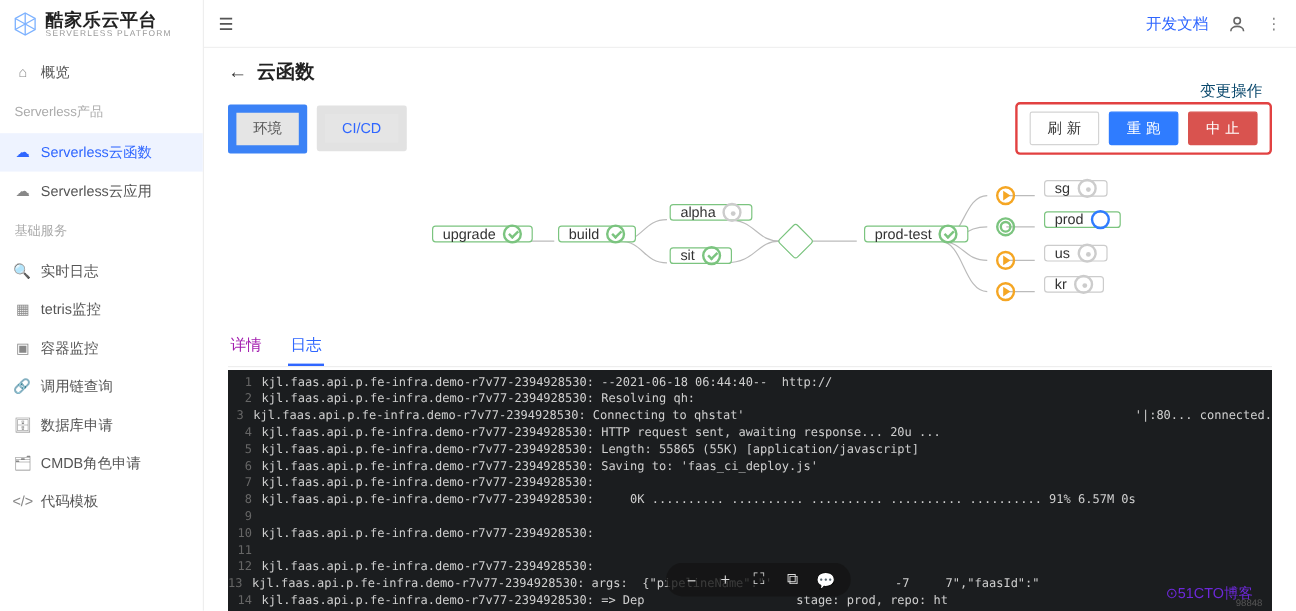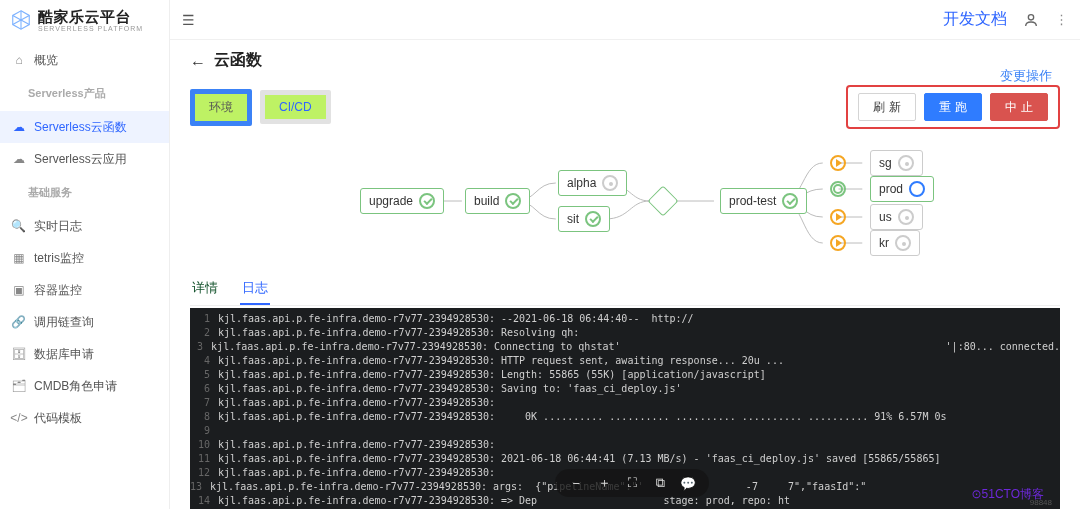--- a/index.html
+++ b/index.html
@@ -11,63 +11,63 @@
 .logo-area { padding: 8px 10px 6px; }
 .logo-text { font-size: 15px; font-weight: 700; color: #222; letter-spacing: 0.5px; }
 .logo-sub { font-size: 7px; color: #999; letter-spacing: 1px; margin-top: -2px; }
 .logo-wrap { display:flex; align-items:center; gap:6px;}
 .logo-mark { width:22px; height:22px; }
 .side-list { list-style: none; margin-top: 6px; }
 .side-item { display: flex; align-items: center; height: 32px; padding: 0 12px; font-size: 12px; color: #555; cursor: pointer; }
 .side-item .icon { width: 14px; height: 14px; margin-right: 8px; color: #888; display:flex; align-items:center; justify-content:center;}
 .side-item.active { background: #eef3ff; color: #2f66ff; }
 .side-item.active .icon { color: #2f66ff; }
-.side-section { font-size: 11px; color: #aaa; padding: 10px 28px 4px; font-weight: bold; }
+.side-section { font-size: 11px; color: #aaa; padding: 10px 12px 4px; }
 
 
 .main { flex: 1; display: flex; flex-direction: column; min-width: 0;}
 .header { height: 40px; display: flex; align-items: center; padding: 0 12px; border-bottom: 1px solid #f0f0f0; }
 .header-left { display:flex; align-items:center; gap:14px;}
 .menu-toggle { font-size: 14px; color: #555; cursor:pointer;}
 .header-right { margin-left: auto; display: flex; align-items: center; gap: 16px; color: #555; }
-.docs-link { color: #2f66ff; cursor:pointer; font-size:16px;}
+.docs-link { color: #2f66ff; cursor:pointer; font-size:13px;}
 .user-icon { width:16px; height:16px; color:#666;}
 .v-dots { color:#888; cursor:pointer;}
 
 
 .page { flex:1; overflow:auto; padding: 10px 20px 0 20px; display:flex; flex-direction:column; min-height:0;}
 .page-title-row { display:flex; align-items:center; gap:8px; margin-bottom:14px;}
 .back-arrow { font-size:16px; cursor:pointer; color:#333;}
 .page-title { font-size:16px; font-weight:600; color:#222;}
 .tabs-row { display:flex; align-items:center; gap:8px; margin-bottom:10px; border-bottom: none;}
-.tab-btn { padding:5px 14px; font-size:12px; border:5px solid #3b82f6; background:#bef264; color:#555; border-radius:2px; cursor:pointer;}
+.tab-btn { padding:5px 14px; font-size:12px; border:7px solid #3b82f6; background:#e5e5e5; color:#555; border-radius:2px; cursor:pointer;}
 .tab-btn.active { border-color:#e2e2e2; color:#2f66ff; }
 .change-ops { margin-left:auto; position:relative; padding: 6px 10px; border: 2px solid #e24141; border-radius:4px;}
-.change-ops-label { position:absolute; top:-20px; right:6px; font-size:13px; color:#3b82f6; font-weight:500;}
+.change-ops-label { position:absolute; top:-20px; right:6px; font-size:13px; color:#0c4a6e; font-weight:500;}
 .ops-row { display:flex; gap:8px;}
 .op-btn { min-width:52px; height:28px; padding:0 10px; font-size:12px; border-radius:2px; cursor:pointer; border:1px solid #d4d4d4; background:#fff; color:#333; letter-spacing:4px; text-indent:4px; display:flex; align-items:center; justify-content:center;}
 .op-btn.primary { background:#2f7cff; border-color:#2f7cff; color:#fff;}
 .op-btn.danger { background:#d9534f; border-color:#d9534f; color:#fff;}
 
 
 .pipeline { position:relative; height:120px; margin: 4px 0 10px;}
 .pipeline svg { position:absolute; inset:0; width:100%; height:100%;}
-.node { position:absolute; display:flex; align-items:center; gap:6px; height:26px; padding:0 8px; border:1px solid #7bc47f; border-radius:3px; background:#fff; font-size:12px; color:#333;}
+.node { position:absolute; display:flex; align-items:center; gap:6px; height:14px; padding:0 8px; border:1px solid #7bc47f; border-radius:3px; background:#fff; font-size:12px; color:#333;}
 .gw { position:absolute; width:22px; height:22px; border:1px solid #7bc47f; background:#fff; transform:rotate(45deg); border-radius:3px;}
 .ring { width:16px; height:16px; border:2px solid #7bc47f; border-radius:50%; position:relative; display:inline-block;}
 .ring.blue { border-color:#2f7cff;}
 .ring.orange{ border-color:#f5a623;}
 .ring .play { position:absolute; left:4px; top:2px; width:0; height:0; border-left:6px solid #f5a623; border-top:4px solid transparent; border-bottom:4px solid transparent;}
 .ring.green-dbl::after{ content:""; position:absolute; inset:1px; border:2px solid #7bc47f; border-radius:50%;}
 .check { position:absolute; left:3px; top:3px; width:8px; height:5px; border-left:2px solid #7bc47f; border-bottom:2px solid #7bc47f; transform:rotate(-45deg);}
 .pending { position:absolute; left:5px; top:5px; width:4px; height:4px; border-radius:50%; background:#ccc;}
 
 
 .detail-tabs { display:flex; gap:20px; border-bottom:1px solid #eee; margin-bottom:2px;}
-.detail-tab { padding:6px 2px; font-size:13px; color:#14532d; border-bottom:2px solid transparent; cursor:pointer;}
+.detail-tab { padding:6px 2px; font-size:13px; color:#a21caf; border-bottom:2px solid transparent; cursor:pointer;}
 .detail-tab.active { color:#2f66ff; border-bottom-color:#2f66ff;}
 
 
 .terminal-wrap { flex:1; min-height:0; position:relative;}
 .terminal { background:#1b1d1f; color:#cfcfcf; font-family:Menlo,Consolas,monospace; font-size:10px; line-height:14px; height:100%; overflow:auto; padding:4px 0;}
 .term-line { display:flex; white-space:pre; }
 .ln { width:28px; text-align:right; color:#666; padding-right:8px; user-select:none;}
 .toolbar { position:absolute; bottom:12px; left:42%; display:flex; gap:10px; background:rgba(20,20,20,0.8); border-radius:14px; padding:5px 12px;}
 .toolbar .tb { width:18px; height:18px; color:#ddd; cursor:pointer; display:flex; align-items:center; justify-content:center;}
 .watermark { position:absolute; bottom:6px; right:16px; color:#6d28d9; font-size:12px; font-family:sans-serif;}
@@ -274,21 +274,21 @@
             <div class="term-line"><span class="ln">1</span><span>kjl.faas.api.p.fe-infra.demo-r7v77-2394928530: --2021-06-18 06:44:40--  http://</span></div>
             <div class="term-line"><span class="ln">2</span><span>kjl.faas.api.p.fe-infra.demo-r7v77-2394928530: Resolving qh:</span></div>
             <div class="term-line"><span class="ln">3</span><span>kjl.faas.api.p.fe-infra.demo-r7v77-2394928530: Connecting to qhstat'                                                      '|:80... connected.</span></div>
             <div class="term-line"><span class="ln">4</span><span>kjl.faas.api.p.fe-infra.demo-r7v77-2394928530: HTTP request sent, awaiting response... 20u ...</span></div>
             <div class="term-line"><span class="ln">5</span><span>kjl.faas.api.p.fe-infra.demo-r7v77-2394928530: Length: 55865 (55K) [application/javascript]</span></div>
             <div class="term-line"><span class="ln">6</span><span>kjl.faas.api.p.fe-infra.demo-r7v77-2394928530: Saving to: 'faas_ci_deploy.js'</span></div>
             <div class="term-line"><span class="ln">7</span><span>kjl.faas.api.p.fe-infra.demo-r7v77-2394928530:</span></div>
             <div class="term-line"><span class="ln">8</span><span>kjl.faas.api.p.fe-infra.demo-r7v77-2394928530:     0K .......... .......... .......... .......... .......... 91% 6.57M 0s</span></div>
             <div class="term-line"><span class="ln">9</span></div>
             <div class="term-line"><span class="ln">10</span><span>kjl.faas.api.p.fe-infra.demo-r7v77-2394928530:</span></div>
-            <div class="term-line"><span class="ln">11</span><span>kjl.faas.api.p.fe-infra.demo-r7v77-2394928530: 2021-06-18 06:44:41 (7.13 MB/s) - 'faas_ci_deploy.js' saved [55865/55865]</span></div>
+            <div class="term-line"><span class="ln">11</span></div>
             <div class="term-line"><span class="ln">12</span><span>kjl.faas.api.p.fe-infra.demo-r7v77-2394928530:</span></div>
             <div class="term-line"><span class="ln">13</span><span>kjl.faas.api.p.fe-infra.demo-r7v77-2394928530: args:  {"pipelineName":"'                 -7     7","faasId":"                                       ","repo":"https</span></div>
             <div class="term-line"><span class="ln">14</span><span>kjl.faas.api.p.fe-infra.demo-r7v77-2394928530: =&gt; Dep                     stage: prod, repo: ht</span></div>
             <div class="term-line"><span class="ln">15</span><span>kjl.faas.api.p.fe-infra.demo-r7v77-2394928530: [get.                                                              'function config'</span></div>
           </div>
         <div class="toolbar">
           <span class="tb">−</span>
           <span class="tb">＋</span>
           <span class="tb">⛶</span>
           <span class="tb">⧉</span>

